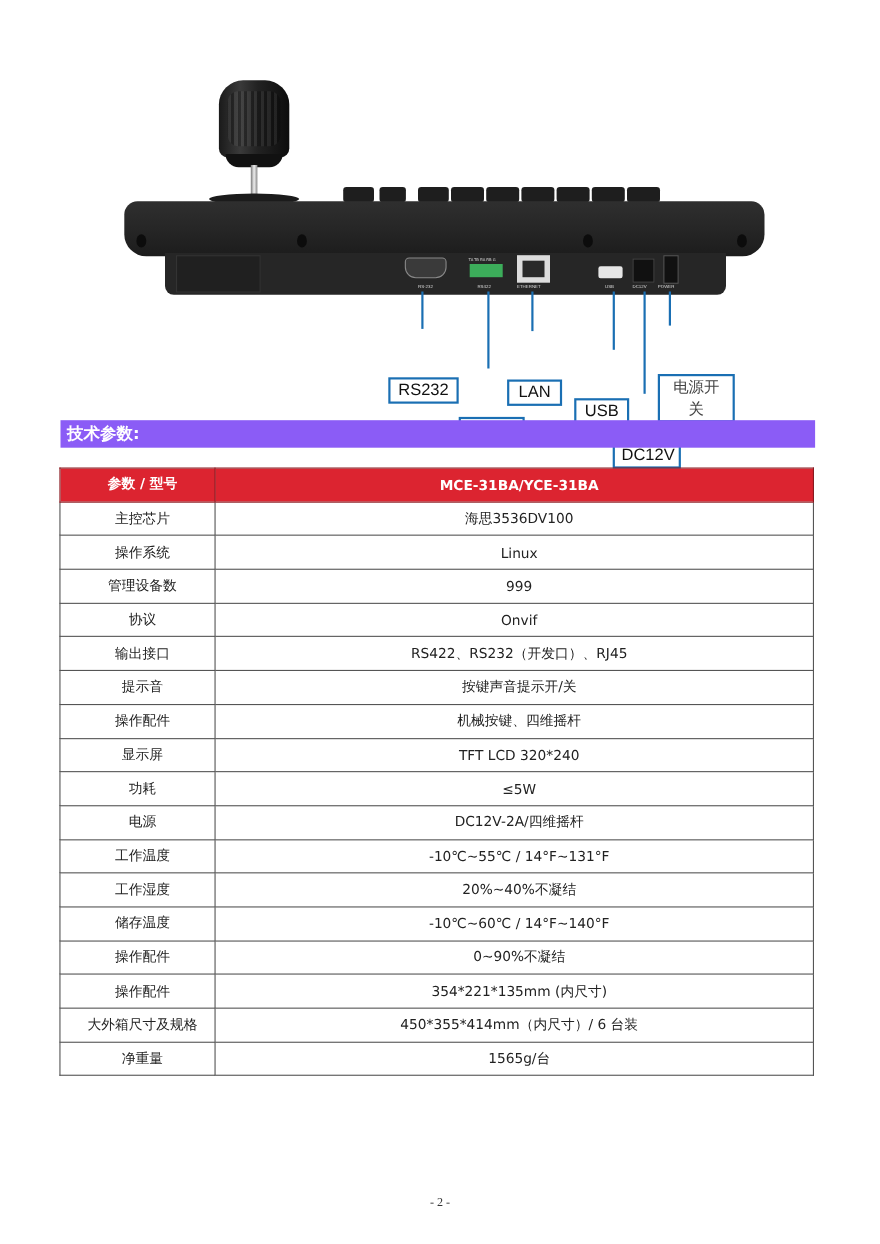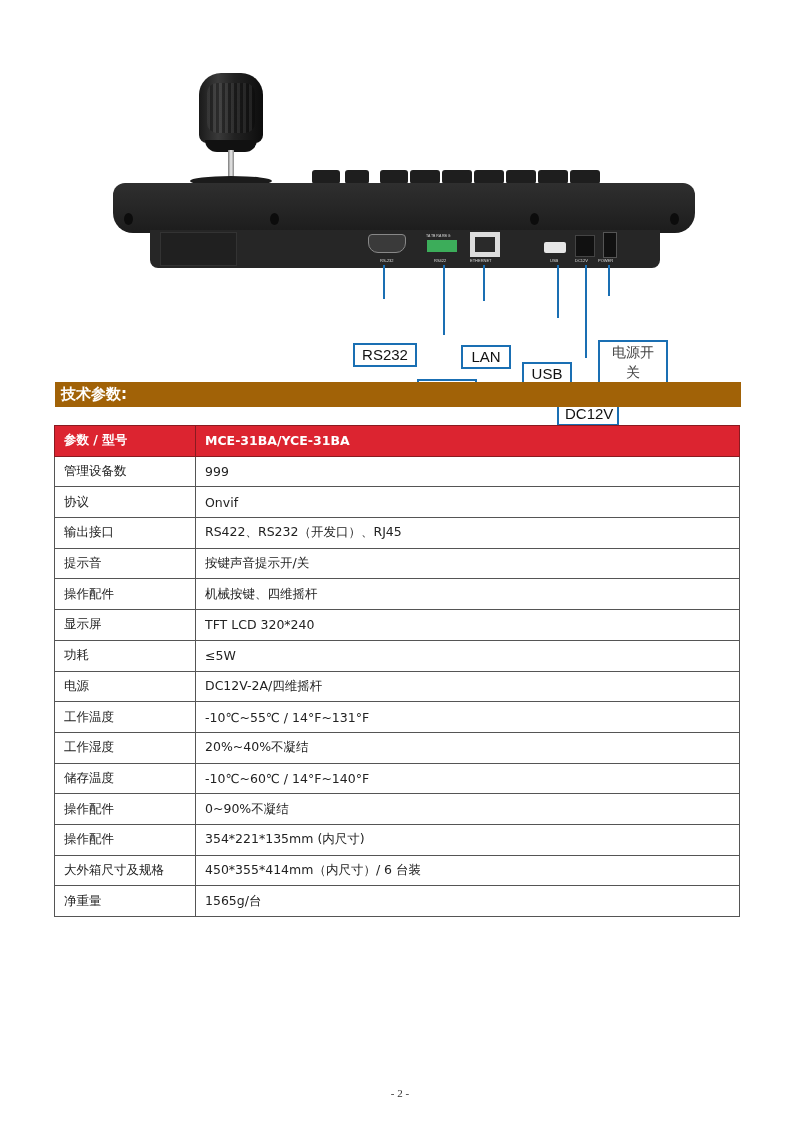--- a/index.html
+++ b/index.html
@@ -33,23 +33,23 @@
   .rj45-in { position:absolute; left:5px; top:5px; width:20px; height:15px; background:#2a2a2a; }
   .usb { left:544px; top:242px; width:22px; height:11px; background:#e6e6e6; border-radius:2px; }
   .dc { left:575px; top:235px; width:18px; height:20px; background:#111; border:1px solid #444; }
   .pwr { left:603px; top:232px; width:12px; height:24px; background:#111; border:1px solid #555; }
 
   .lead { position:absolute; width:2px; background:#1a6fb3; }
   .callout { position:absolute; border:2px solid #1a6fb3; background:#fff; color:#111;
              font-family:"Liberation Sans", sans-serif; font-size:15px; text-align:center; line-height:20px; padding:0 6px;margin-top:44px; }
 
   
-  .section-bar { position:absolute; left:55px; top:382px; width:686px; height:25px; background:#a16207;
+  .section-bar { position:absolute; left:55px; top:382px; width:686px; height:25px; background:#8b5cf6;
                  color:#fff; font-weight:bold; font-size:15px; line-height:25px; padding-left:6px; box-sizing:border-box; }
-  .spec-table { position:absolute; left:54px; top:425px; width:686px; border-collapse:collapse; font-size:12.5px; }
+  .spec-table { position:absolute; left:54px; top:425px; width:686px; border-collapse:collapse; font-size:12.5px;text-align:center; }
   .spec-table td { border:1px solid #555; height:30.7px; padding:0 0 0 9px; box-sizing:border-box; vertical-align:middle; }
   .spec-table td.k { width:141px; }
   .spec-table tr.head td { background:#dc2430; color:#fff; font-weight:bold; border-color:#8a1a20; }
   .page-no { position:absolute; left:0; width:800px; top:1087px; text-align:center; font-size:11px; color:#333;
              font-family:"Liberation Serif", serif; }
 </style>
 </head>
 <body>
 
 <div class="product">
@@ -111,20 +111,28 @@
 </div>
 
 <div class="section-bar">技术参数:</div>
 
 <table class="spec-table">
   <tbody id="spec-body">
     <tr class="head">
       <td class="k">参数 / 型号</td>
       <td>MCE-31BA/YCE-31BA</td>
     </tr>
+  <tr>
+        <td class="k">主控芯片</td>
+        <td>海思3536DV100</td>
+      </tr>
+      <tr>
+        <td class="k">操作系统</td>
+        <td>Linux</td>
+      </tr>
       <tr>
         <td class="k">管理设备数</td>
         <td>999</td>
       </tr>
       <tr>
         <td class="k">协议</td>
         <td>Onvif</td>
       </tr>
       <tr>
         <td class="k">输出接口</td>

